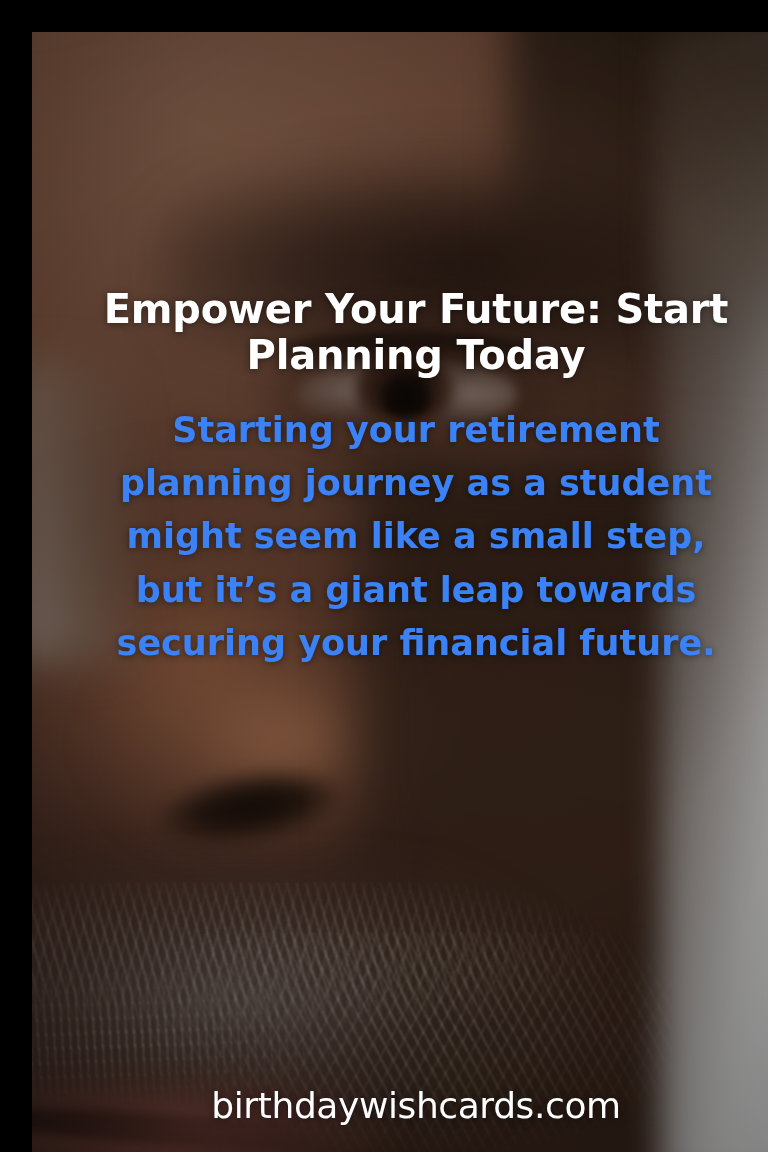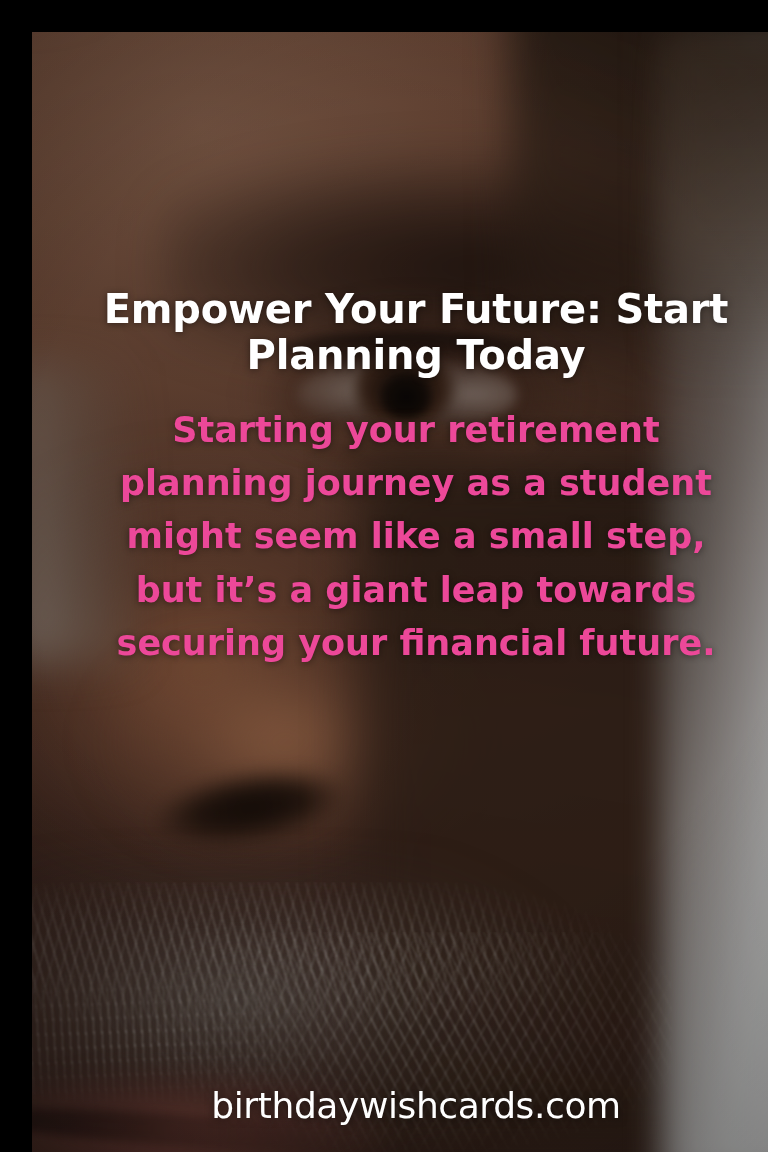--- a/index.html
+++ b/index.html
@@ -232,21 +232,21 @@
   }
 
   #body-copy {
     position:absolute;
     left:56px; right:56px;
     top:356px;
     font-family:"DejaVu Sans", sans-serif;
     font-weight:700;
     font-size:35px;
     line-height:1.52;
-    color:#ec4899;
+    color:#3b82f6;
     text-shadow:0 1px 7px rgba(0,0,0,0.45);
   }
 
   #footer-url {
     position:absolute;
     left:0; right:0;
     top:1036px;
     font-family:"DejaVu Sans", sans-serif;
     font-weight:400;
     font-size:36px;

